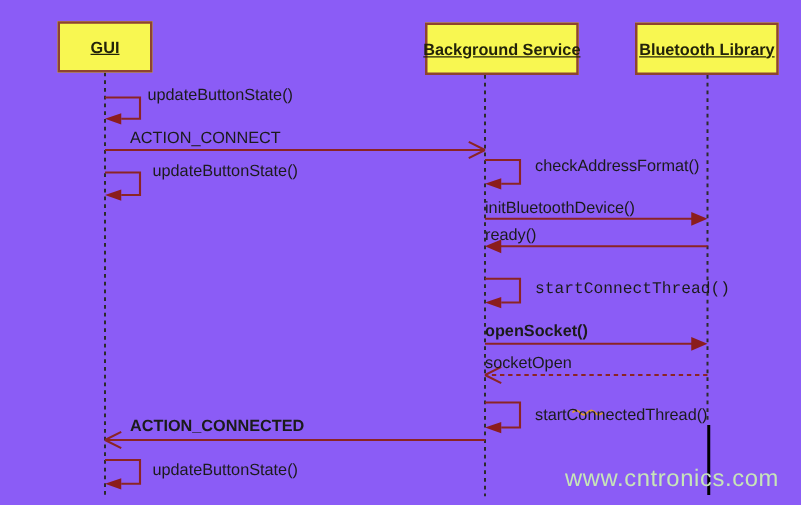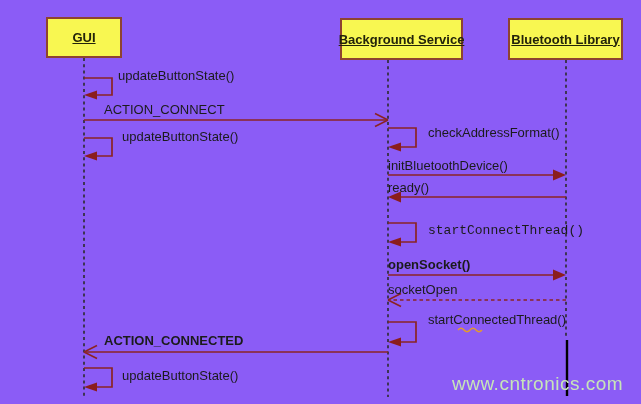--- a/index.html
+++ b/index.html
@@ -30,21 +30,21 @@
 
   .lbl-m0  { left:118px; top:69px; }
   .lbl-m1  { left:104px; top:103px; width:264px; }
   .lbl-m2  { left:122px; top:130px; }
   .lbl-m3  { left:428px; top:126px; }
   .lbl-m4  { left:388px; top:159px; width:178px; }
   .lbl-m5  { left:388px; top:181px; width:178px; }
   .lbl-m6  { left:428px; top:224px;font-family:Liberation Mono, monospace; }
   .lbl-m7  { left:388px; top:258px; width:178px;font-weight:bold; }
   .lbl-m8  { left:388px; top:283px; width:178px; }
-  .lbl-m9  { left:428px; top:313px; }
+  .lbl-m9  { left:428px; top:325px; }
   .lbl-m10 { left:104px; top:334px; width:264px;font-weight:bold; }
   .lbl-m11 { left:122px; top:369px; }
 
   .watermark {
     position:absolute; left:452px; top:373px;
     font-size:19px; letter-spacing:0.5px; color:#c7e5b8; white-space:nowrap;
   }
 
   
   .ll    { stroke:#2b2b2b; stroke-width:1.6; stroke-dasharray:3 3.2; }

